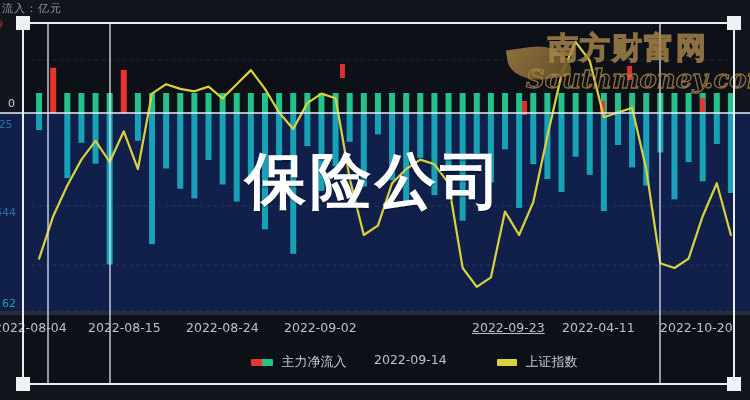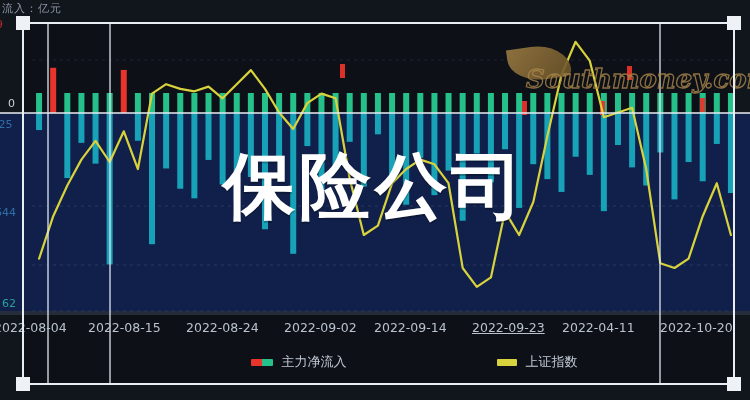--- a/index.html
+++ b/index.html
@@ -31,21 +31,21 @@
   .sw.dual{width:22px;background:linear-gradient(to right,#e8342b 0 50%,#26c08a 50% 100%);}
   .sw.yellow{width:20px;background:#d8d23c;}
 
   
   .wm{position:absolute;left:508px;top:26px;width:236px;height:78px;pointer-events:none;}
   .wm-cn{position:absolute;left:40px;top:2px;font-size:30px;font-weight:bold;color:transparent;-webkit-text-stroke:1.4px rgba(168,134,74,.82);letter-spacing:2px;white-space:nowrap;}
   .wm-en{position:absolute;left:18px;top:38px;font-size:26px;font-style:italic;font-weight:bold;color:transparent;-webkit-text-stroke:1.3px rgba(168,134,74,.82);letter-spacing:0px;white-space:nowrap;font-family:"DejaVu Serif","Liberation Serif",serif;}
   .wm-swoosh{position:absolute;left:0px;top:20px;width:62px;height:34px;background:linear-gradient(135deg,#9a7a42,#6d5528);border-radius:0 60% 10% 60%/0 80% 20% 70%;transform:rotate(-8deg);opacity:.9;}
 
   
-  .overlay-title{position:absolute;left:0;top:150px;width:750px;text-align:center;font-size:72px;line-height:1;font-weight:bold;color:#ffffff;letter-spacing:4px;font-family:"DejaVu Sans","Liberation Sans",sans-serif;text-shadow:0 2px 0 rgba(0,0,0,.25);}
+  .overlay-title{position:absolute;left:0;top:150px;width:750px;text-align:center;font-size:61px;line-height:1;font-weight:bold;color:#ffffff;letter-spacing:4px;font-family:"DejaVu Sans","Liberation Sans",sans-serif;text-shadow:0 2px 0 rgba(0,0,0,.25);}
 
   
   .selframe{position:absolute;left:22px;top:22px;width:713px;height:363px;border:2px solid #e9eef4;box-sizing:border-box;pointer-events:none;}
   .handle{position:absolute;width:14px;height:14px;background:#eef2f7;}
   .h-tl{left:-8px;top:-8px;}
   .h-tr{right:-8px;top:-8px;}
   .h-bl{left:-8px;bottom:-8px;}
   .h-br{right:-8px;bottom:-8px;}
 </style>
 </head>
@@ -183,38 +183,39 @@
         <line x1="0" y1="113" x2="750" y2="113" stroke="#e8edf2" stroke-width="1.6"></line>
         <line x1="48" y1="22" x2="48" y2="385" stroke="rgba(226,233,242,.85)" stroke-width="1.5"></line>
         <line x1="110" y1="22" x2="110" y2="385" stroke="rgba(226,233,242,.85)" stroke-width="1.5"></line>
         <line x1="660" y1="22" x2="660" y2="385" stroke="rgba(226,233,242,.85)" stroke-width="1.5"></line>
       </svg>
 
     <div class="xlab" style="left:-6px;">2022-08-04</div>
     <div class="xlab" style="left:88px;">2022-08-15</div>
     <div class="xlab" style="left:186px;">2022-08-24</div>
     <div class="xlab" style="left:284px;">2022-09-02</div>
-    <div class="xlab" style="left:374px;">2022-09-14</div>
+    <div class="xlab" style="left:374px;margin-top:32px;">2022-09-14</div>
     <div class="xlab" style="left:472px;text-decoration:underline;">2022-09-23</div>
     <div class="xlab" style="left:562px;">2022-04-11</div>
     <div class="xlab" style="left:660px;">2022-10-20</div>
 
     <div class="legend">
       <div class="leg-item">
         <span class="sw dual"></span>
         <span class="leg-txt">主力净流入</span>
       </div>
       <div class="leg-item">
         <span class="sw yellow"></span>
         <span class="leg-txt">上证指数</span>
       </div>
     </div>
 
     <div class="wm">
       <div class="wm-swoosh"></div>
+      <div class="wm-cn">南方财富网</div>
       <div class="wm-en">Southmoney.com</div>
     </div>
 
     <div class="overlay-title">保险公司</div>
 
     <div class="selframe">
       <div class="handle h-tl"></div>
       <div class="handle h-tr"></div>
       <div class="handle h-bl"></div>
       <div class="handle h-br"></div>

